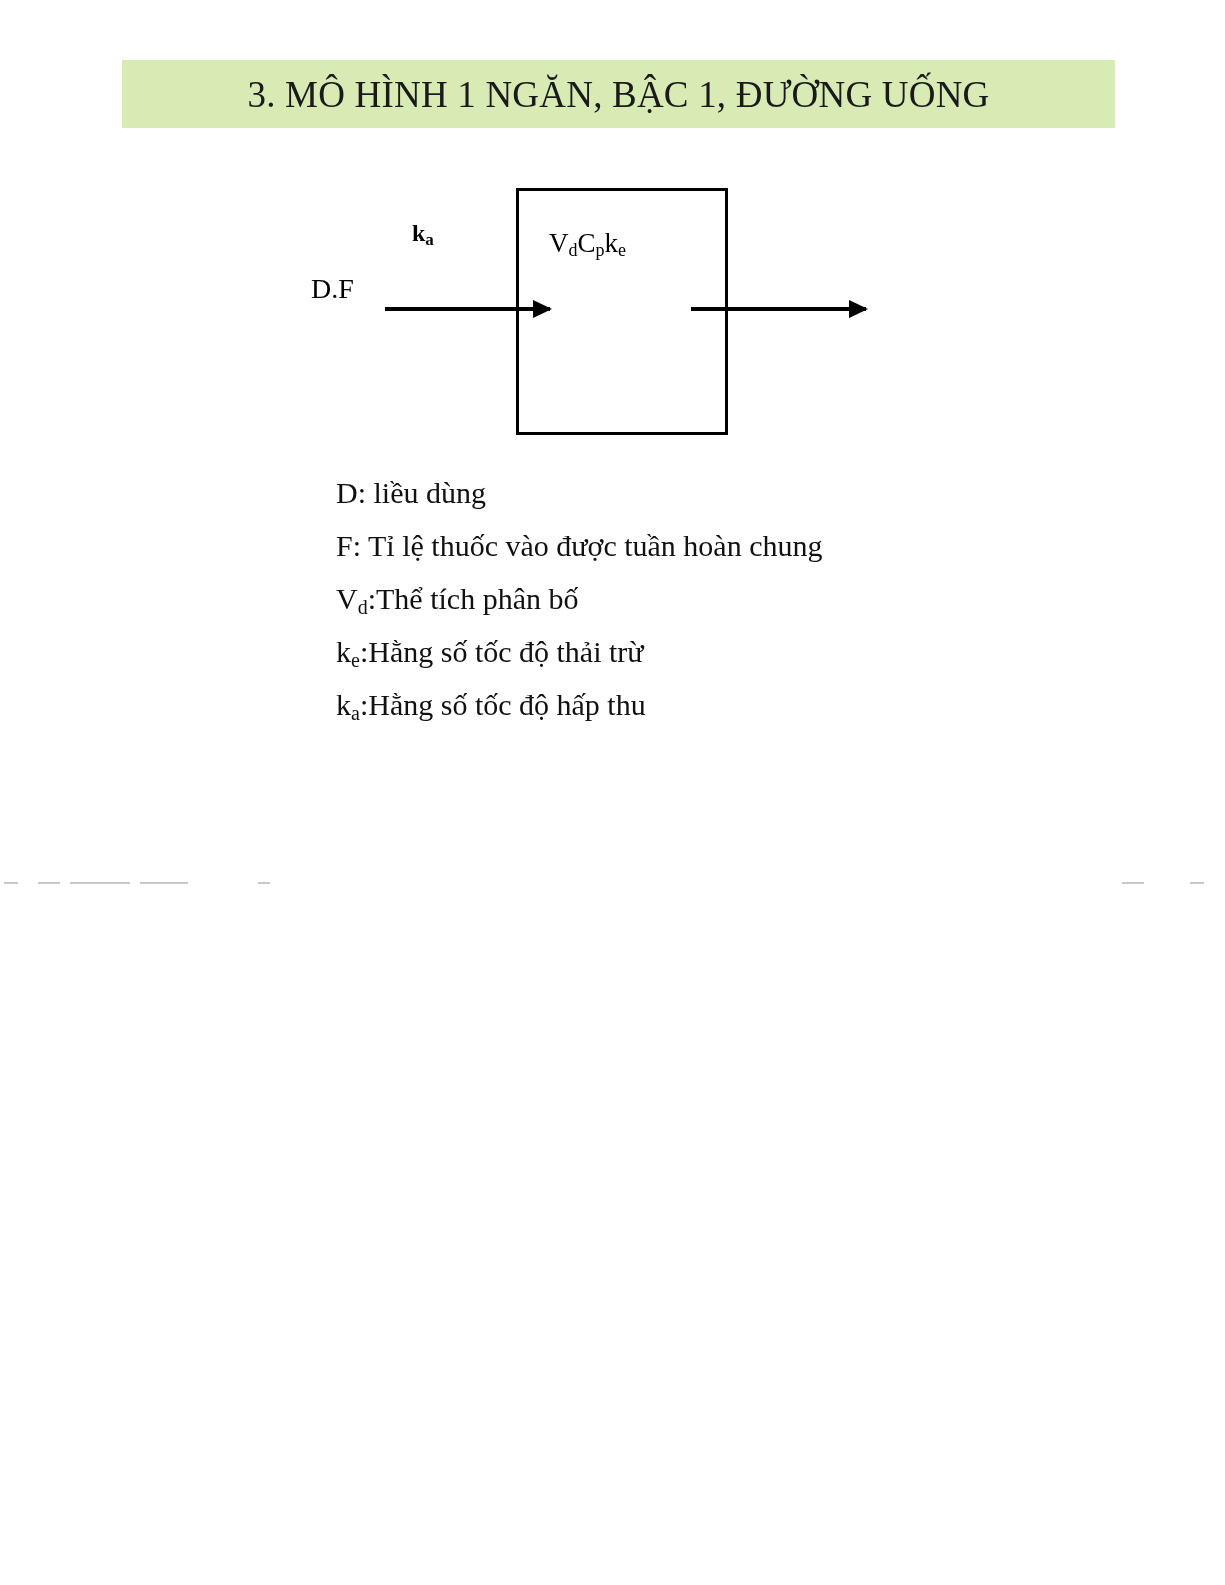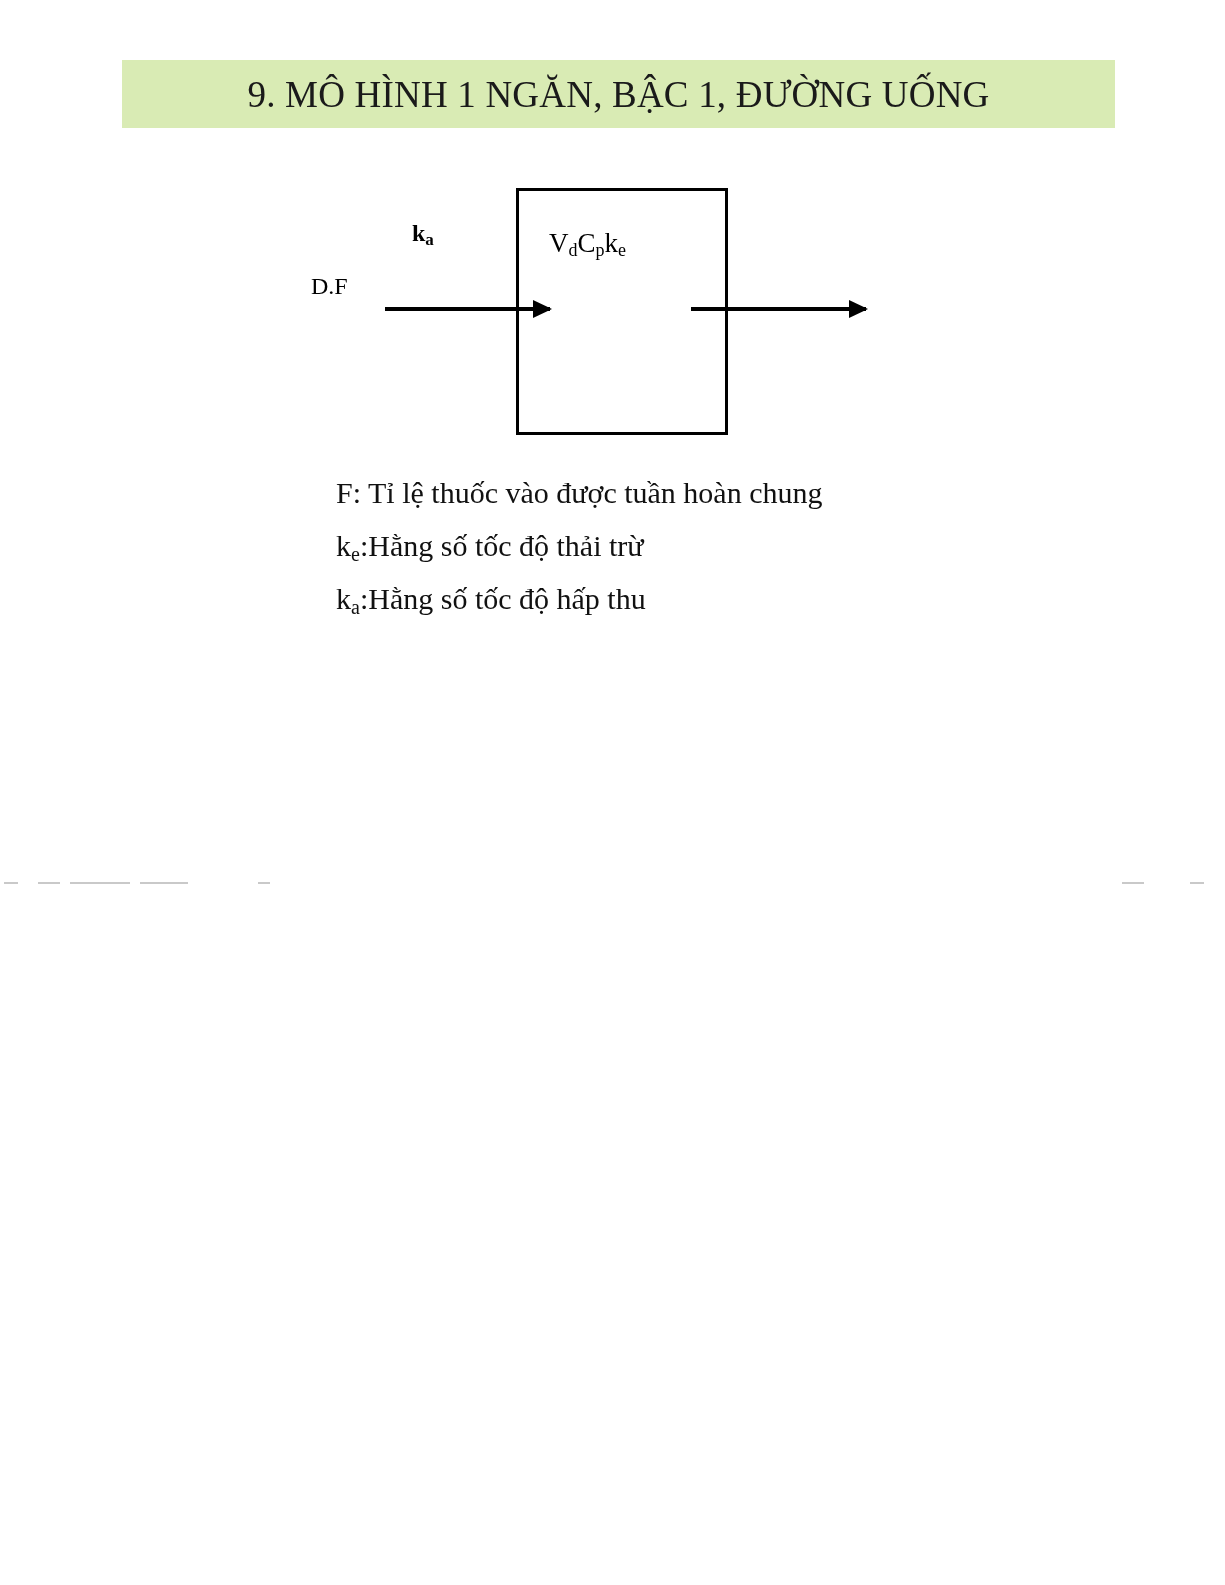--- a/index.html
+++ b/index.html
@@ -65,21 +65,21 @@
     font-size: 18px;
     vertical-align: baseline;
     position: relative;
     top: 4px;
   }
 
   .df-label {
     position: absolute;
     left: 31px;
     top: 93px;
-    font-size: 24px;
+    font-size: 28px;
     white-space: nowrap;
     text-align: center;
   }
   .ka-label {
     position: absolute;
     left: 132px;
     top: 40px;
     font-size: 24px;
     white-space: nowrap;
     font-weight: bold;
@@ -151,21 +151,21 @@
     position: absolute;
     top: 0;
     height: 2px;
     background: #c9c9c9;
   }
 </style>
 </head>
 <body>
 
 <div class="title-banner">
-  <span class="title-text">9. MÔ HÌNH 1 NGĂN, BẬC 1, ĐƯỜNG UỐNG</span>
+  <span class="title-text">3. MÔ HÌNH 1 NGĂN, BẬC 1, ĐƯỜNG UỐNG</span>
 </div>
 
 <div class="diagram">
 
   <div class="df-label">D.F</div>
 
   <div class="ka-label">
     <span>k</span><sub>a</sub>
   </div>
 
@@ -175,25 +175,31 @@
 
   <div class="box-label">
     <span>V</span><sub>d</sub><span>C</span><sub>p</sub><span>k</span><sub>e</sub>
   </div>
 
   <div class="arrow arrow-out"></div>
 </div>
 
 <div class="legend">
 
+  <div class="legend-item">
+    <span>D</span><sub></sub><span>: liều dùng</span>
+  </div>
 
   <div class="legend-item">
     <span>F</span><sub></sub><span>: Tỉ lệ thuốc vào được tuần hoàn chung</span>
   </div>
 
+  <div class="legend-item">
+    <span>V</span><sub>d</sub><span>:Thể tích phân bố</span>
+  </div>
 
 
   <div class="legend-item">
     <span>k</span><sub>e</sub><span>:Hằng số tốc độ thải trừ</span>
   </div>
 
   <div class="legend-item">
     <span>k</span><sub>a</sub><span>:Hằng số tốc độ hấp thu</span>
   </div>
 </div>

